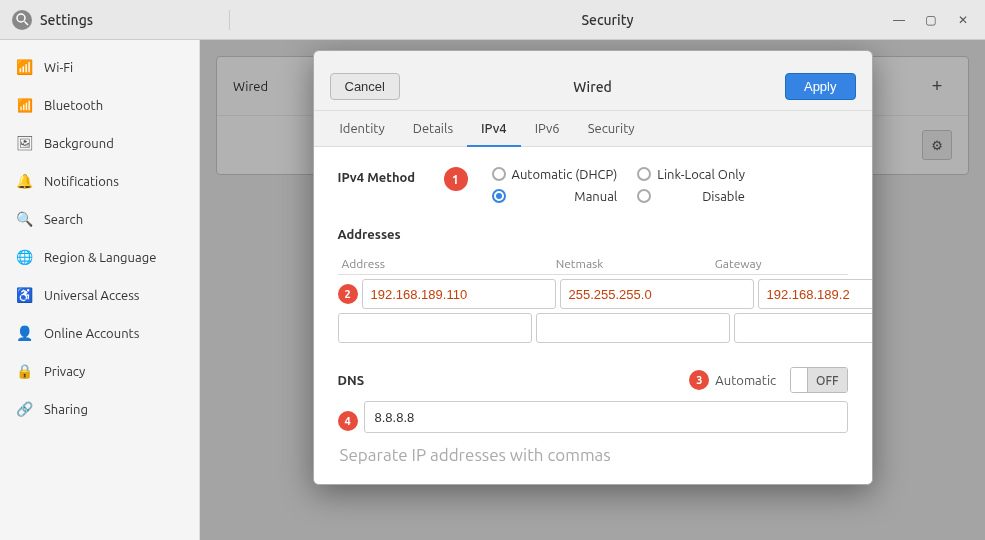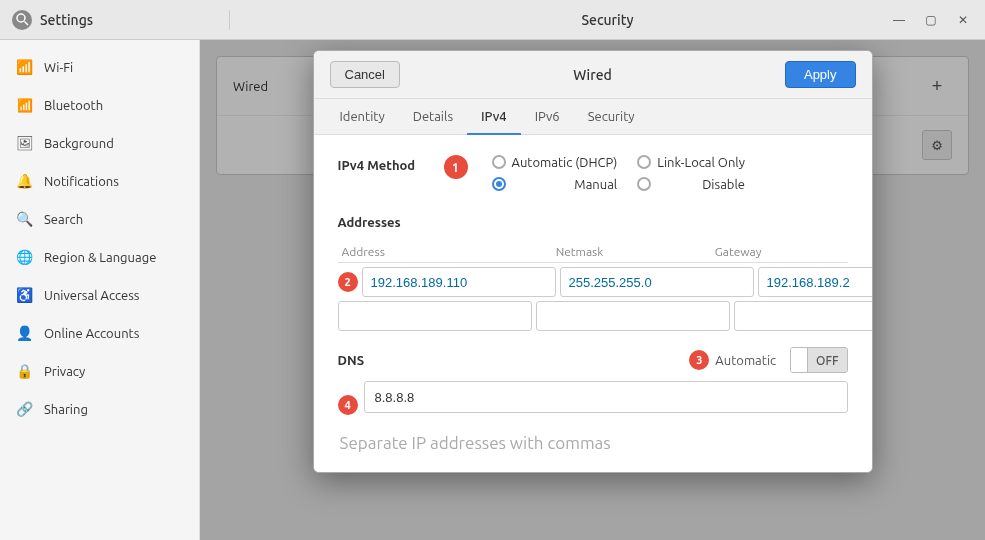--- a/index.html
+++ b/index.html
@@ -177,20 +177,21 @@
     }
 
     
     .dialog-header {
       display: flex;
       align-items: center;
       padding: 10px 16px;
       background: #f2f2f2;
       border-bottom: 1px solid #ddd;
       gap: 8px;
+      margin-top: 12px;
     }
     .dialog-cancel-btn {
       padding: 5px 14px;
       background: #e8e8e8;
       border: 1px solid #bbb;
       border-radius: 4px;
       cursor: pointer;
       font-size: 13px;
       color: #333;
     }
@@ -303,21 +304,21 @@
       background: #e74c3c;
       color: white;
       font-size: 12px;
       font-weight: bold;
       display: flex; align-items: center; justify-content: center;
       position: relative;
     }
 
     
     .addresses-section {
-      margin-bottom: 16px;
+      margin-bottom: 24px;
     }
     .addresses-header {
       display: flex;
       gap: 0;
       padding: 4px 0;
       border-bottom: 1px solid #ddd;
       margin-bottom: 4px;
     }
     .addr-col-header {
       font-size: 12px;
@@ -333,21 +334,21 @@
       margin-bottom: 4px;
     }
     .addr-input {
       flex: 1;
       height: 30px;
       border: 1px solid #ccc;
       border-radius: 3px;
       padding: 0 8px;
       font-size: 13px;
       background: white;
-      color: #0369a1;
+      color: #c2410c;
     }
 
     
     .dns-section {}
     .dns-header {
       display: flex;
       align-items: center;
       margin-bottom: 8px;
     }
     .dns-label {
@@ -568,21 +569,21 @@
                 <div class="badge" style="background:#e74c3c;width:20px;height:20px;font-size:11px;">3</div>
                 <span class="dns-auto-label">Automatic</span>
                 <div class="toggle-switch">
                   <div class="toggle-on"></div>
                   <div class="toggle-off">OFF</div>
                 </div>
               </div>
             </div>
             <div style="display:flex;align-items:center;gap:6px;">
               <div class="badge" style="background:#e74c3c;width:20px;height:20px;font-size:11px;flex-shrink:0;">4</div>
-              <input class="dns-input" type="text" style="flex: 1 1 0%; margin-bottom: 16px;" value="8.8.8.8">
+              <input class="dns-input" type="text" style="flex: 1 1 0%; margin-bottom: 8px;" value="8.8.8.8">
             </div>
             <div style="height:4px;"></div>
             <span class="dns-hint">Separate IP addresses with commas</span>
           </div>
         </div>
       </div>
     </div>
   </div>
 </div>
 

